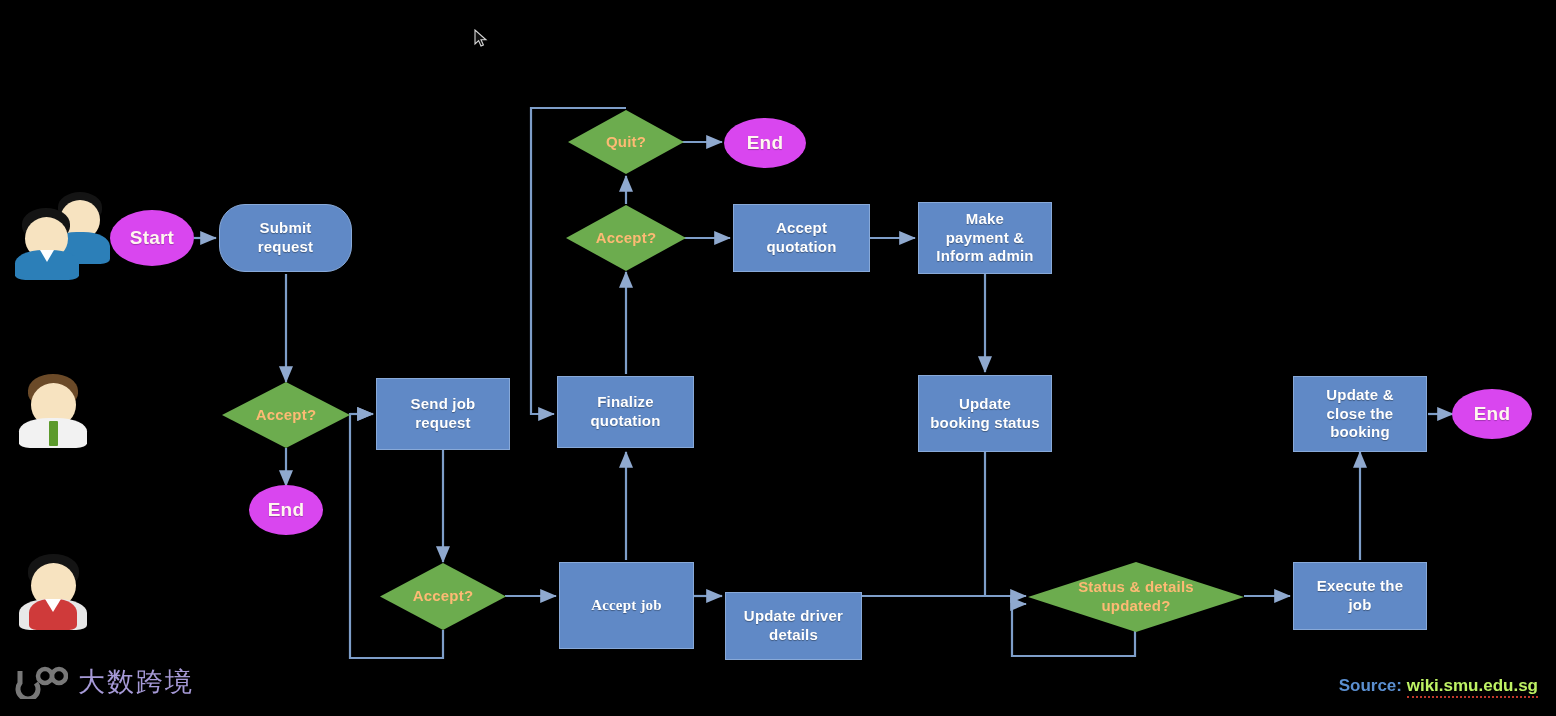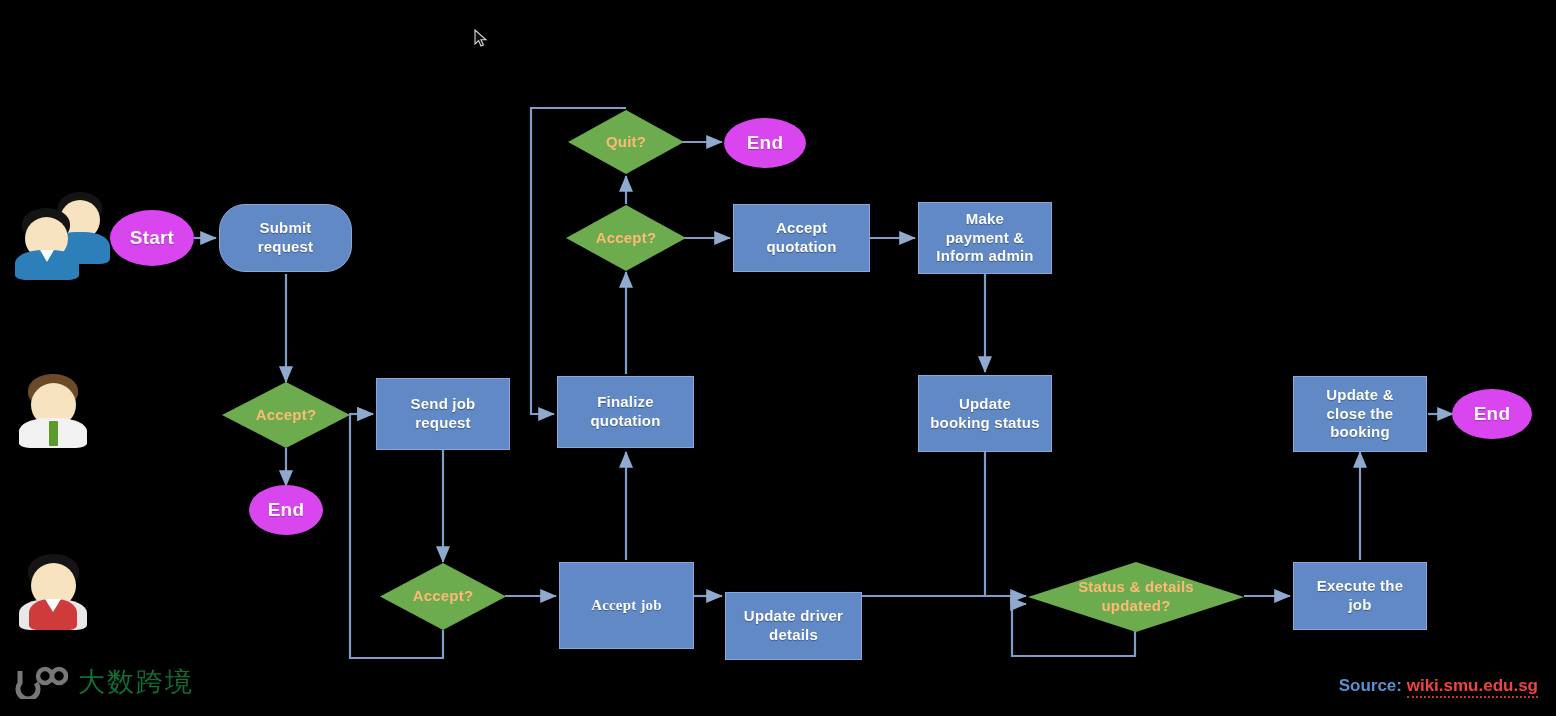--- a/index.html
+++ b/index.html
@@ -25,25 +25,25 @@
   .avatar{position:absolute;}
   .av-head{position:absolute;border-radius:50%;background:#f7e3c0;}
   .av-hair{position:absolute;border-radius:50% 50% 42% 42%;}
   .av-body{position:absolute;border-radius:44% 44% 16% 16%;}
   .av-collar{position:absolute;background:#ffffff;}
   .av-tie{position:absolute;border-radius:1px;}
 
   #watermark{position:absolute;left:12px;top:664px;display:flex;align-items:center;gap:10px;
     color:#8d8d8d;opacity:.85;}
   #wm-logo{width:56px;height:34px;position:relative;}
-  #wm-text{font-size:27px;letter-spacing:2px;font-weight:400;color:#15803d;}
+  #wm-text{font-size:27px;letter-spacing:2px;font-weight:400;color:#c4b5fd;}
 
   #source{position:absolute;right:18px;top:676px;font-size:17px;font-weight:700;color:#5b8fd0;
     white-space:nowrap;}
-  #source .url{color:#ef4444;border-bottom:2px dotted #c0392b;padding-bottom:1px;}
+  #source .url{color:#bef264;border-bottom:2px dotted #c0392b;padding-bottom:1px;}
 
   #cursor{position:absolute;left:474px;top:29px;width:14px;height:20px;}
 </style>
 </head>
 <body>
 
 <div id="stage">
 
   <svg id="edges" viewBox="0 0 1556 716">
     <defs>

